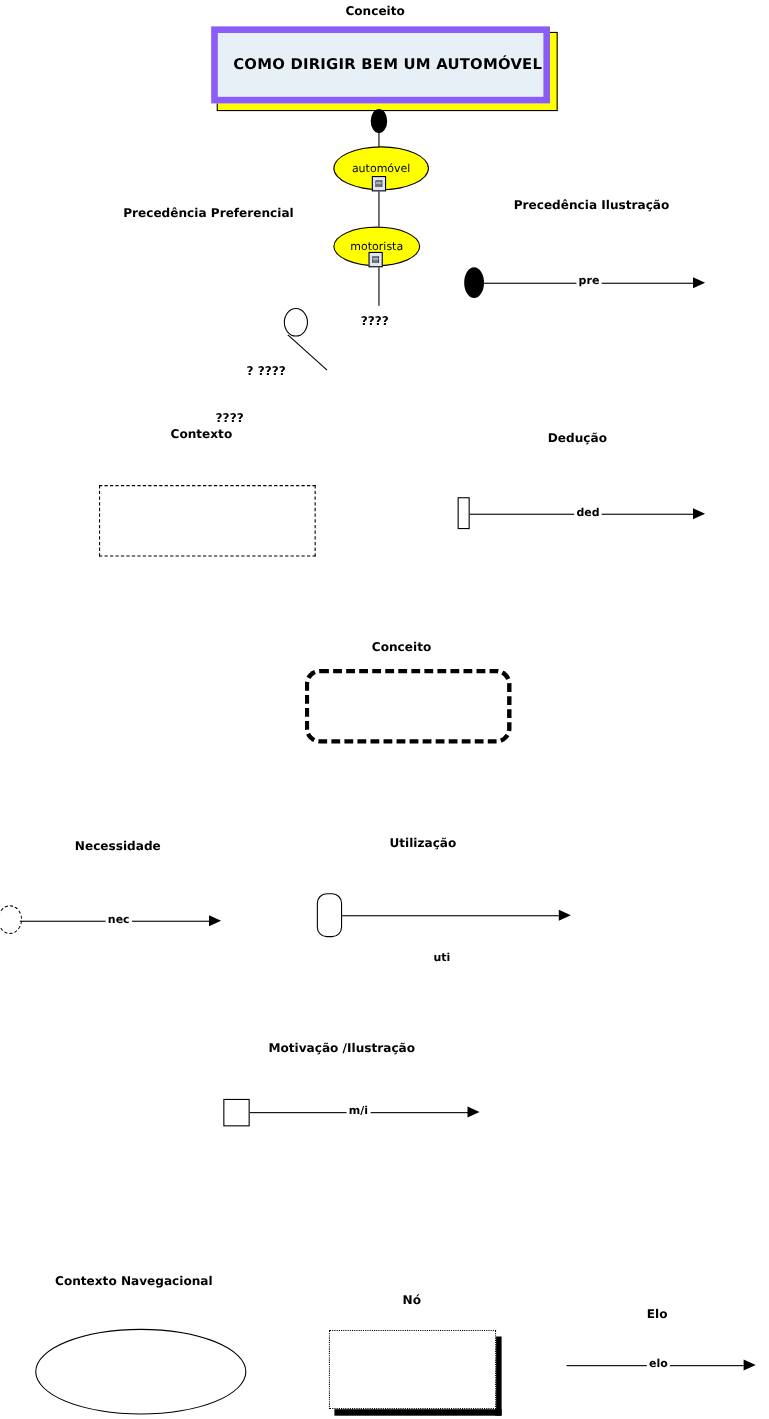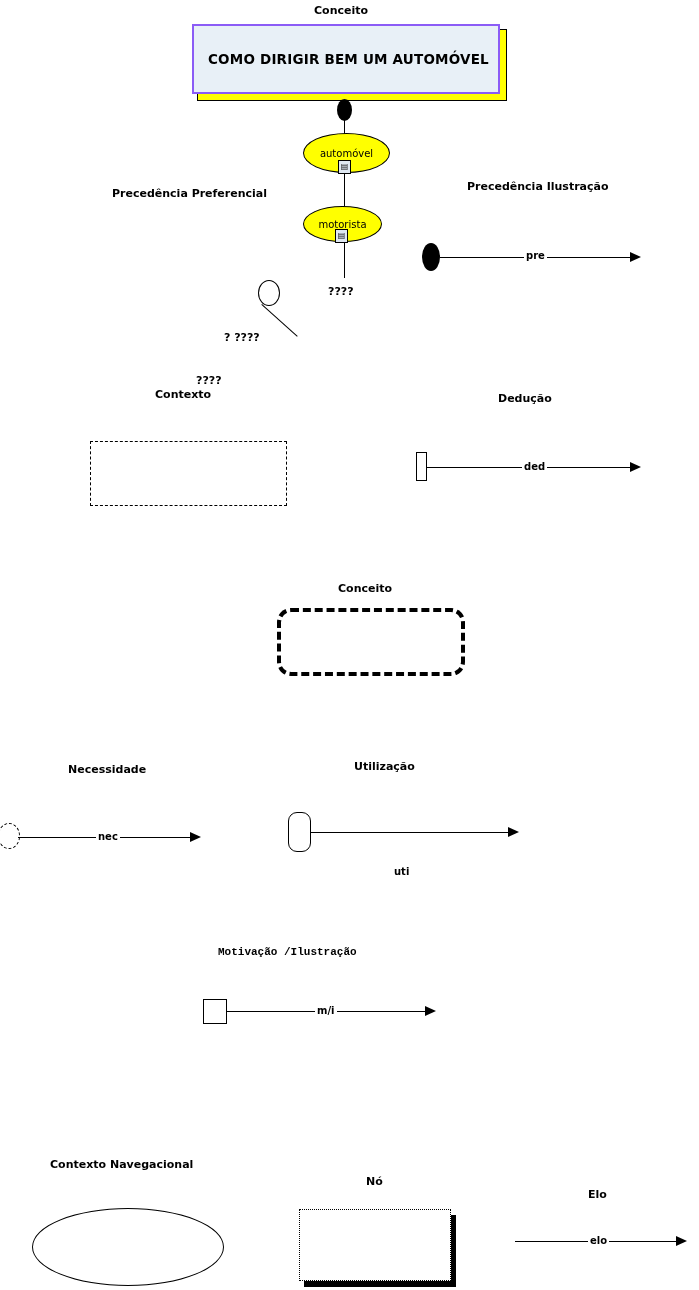--- a/index.html
+++ b/index.html
@@ -30,21 +30,21 @@
   }
   
   .concept-shadow{
     position:absolute;
     background:#ffff00;
     border:1px solid #000;
   }
   .concept-box{
     position:absolute;
     background:#e8f0f7;
-    border:2px solid #8b5cf6;
+    border:6px solid #8b5cf6;
     display:flex;align-items:center;
     box-sizing:border-box;
   }
   .concept-text{
     font-size:13.5px;font-weight:bold;color:#000;
     padding-left:14px;letter-spacing:0.2px;
     font-family:"DejaVu Sans", sans-serif;
   }
   
   .oval{
@@ -199,21 +199,21 @@
   <div class="hline" style="left:18px;top:837px;width:172px;"></div>
   <div class="arrow-head" style="left:190px;top:832px;"></div>
   <div class="edgelbl" style="left:96px;top:831px;">nec</div>
 
   <div class="lbl" style="left:354px;top:760px;">Utilização</div>
   <div class="rounded-rect" style="left:288px;top:812px;width:23px;height:40px;"></div>
   <div class="hline" style="left:311px;top:832px;width:197px;"></div>
   <div class="arrow-head" style="left:508px;top:827px;"></div>
   <div class="edgelbl" style="left:392px;top:866px;">uti</div>
 
-  <div class="lbl" style="left:218px;top:946px;font-family:Liberation Mono, monospace;">Motivação /Ilustração</div>
+  <div class="lbl" style="left:244px;top:946px;">Motivação /Ilustração</div>
   <div class="small-rect" style="left:203px;top:999px;width:24px;height:25px;"></div>
   <div class="hline" style="left:227px;top:1011px;width:200px;"></div>
   <div class="arrow-head" style="left:425px;top:1006px;"></div>
   <div class="edgelbl" style="left:315px;top:1005px;">m/i</div>
 
   <div class="lbl" style="left:50px;top:1158px;">Contexto Navegacional</div>
   <div class="big-oval" style="left:32px;top:1208px;width:192px;height:78px;"></div>
 
   <div class="lbl" style="left:366px;top:1175px;">Nó</div>
   <div class="node-shadow-r" style="left:450px;top:1215px;width:6px;height:72px;"></div>

